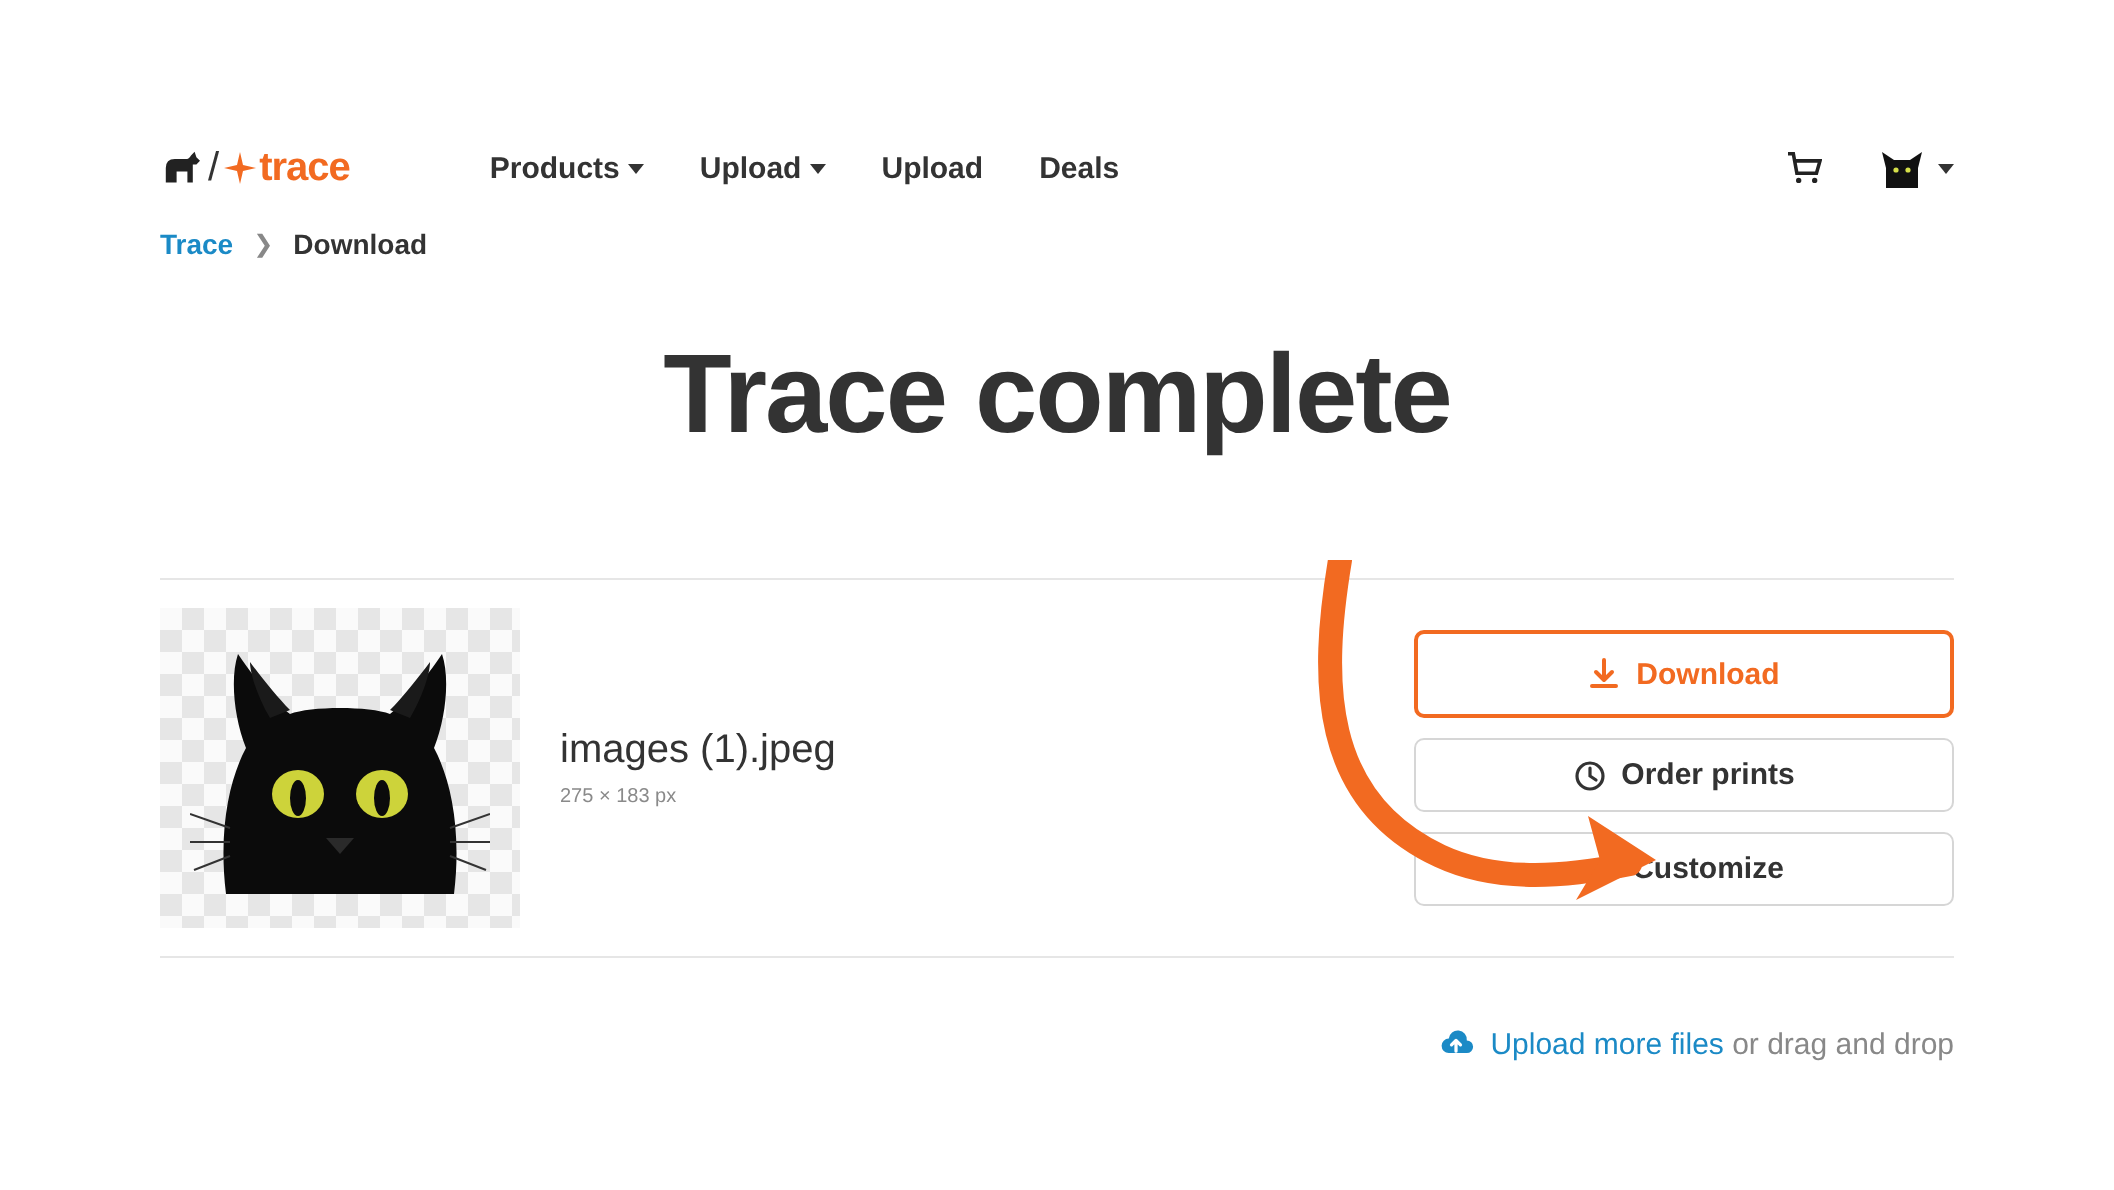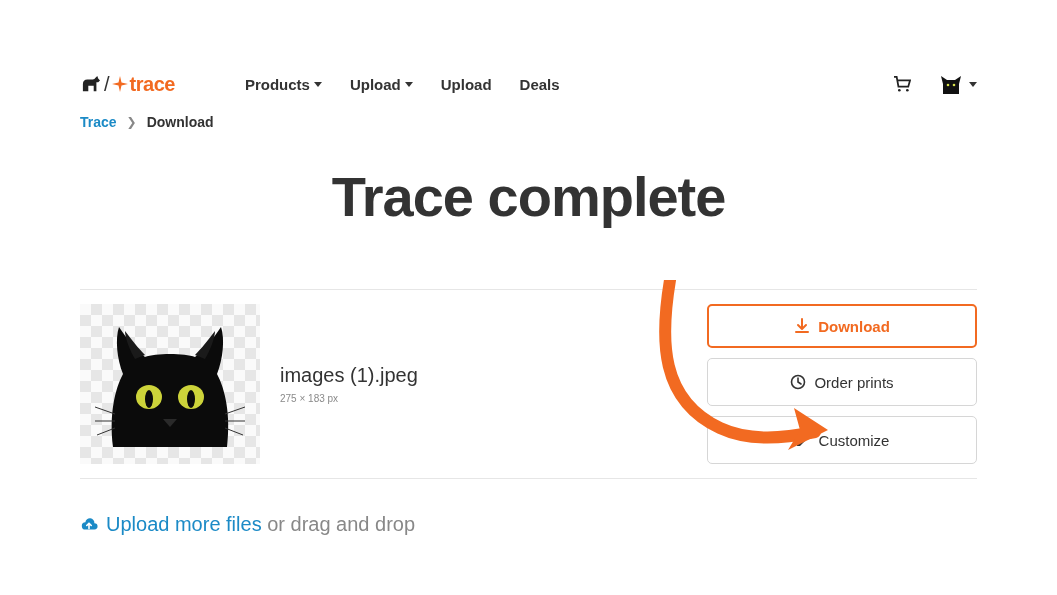--- a/index.html
+++ b/index.html
@@ -115,40 +115,40 @@
     cursor: pointer;
     background: #fff;
   }
   .btn-primary {
     border: 2px solid #f26a21;
     color: #f26a21;
   }
   .btn-secondary {
     border: 1px solid #d6d6d6;
     color: #333;
-    font-weight: 400;
-    height: 48px;
+    font-weight: 700;
+    height: 37px;
   }
   .icon16 { width: 16px; height: 16px; flex-shrink: 0; }
 
   
   .arrow-anno {
     position: absolute;
     left: 470px;
     top: -10px;
     width: 320px;
     height: 200px;
     pointer-events: none;
   }
 
   
   .upload-footer {
-    text-align: left;
+    text-align: right;
     padding: 34px 0 0 0;
-    font-size: 20px;
+    font-size: 15px;
   }
   .upload-footer .link { color: #1b8ac6; cursor: pointer; }
   .upload-footer .muted { color: #888; }
   .upload-footer .row { display: inline-flex; align-items: center; gap: 8px; }
   .cloud-icon { width: 18px; height: 18px; }
 </style>
 </head>
 <body>
 
 <div class="container">

